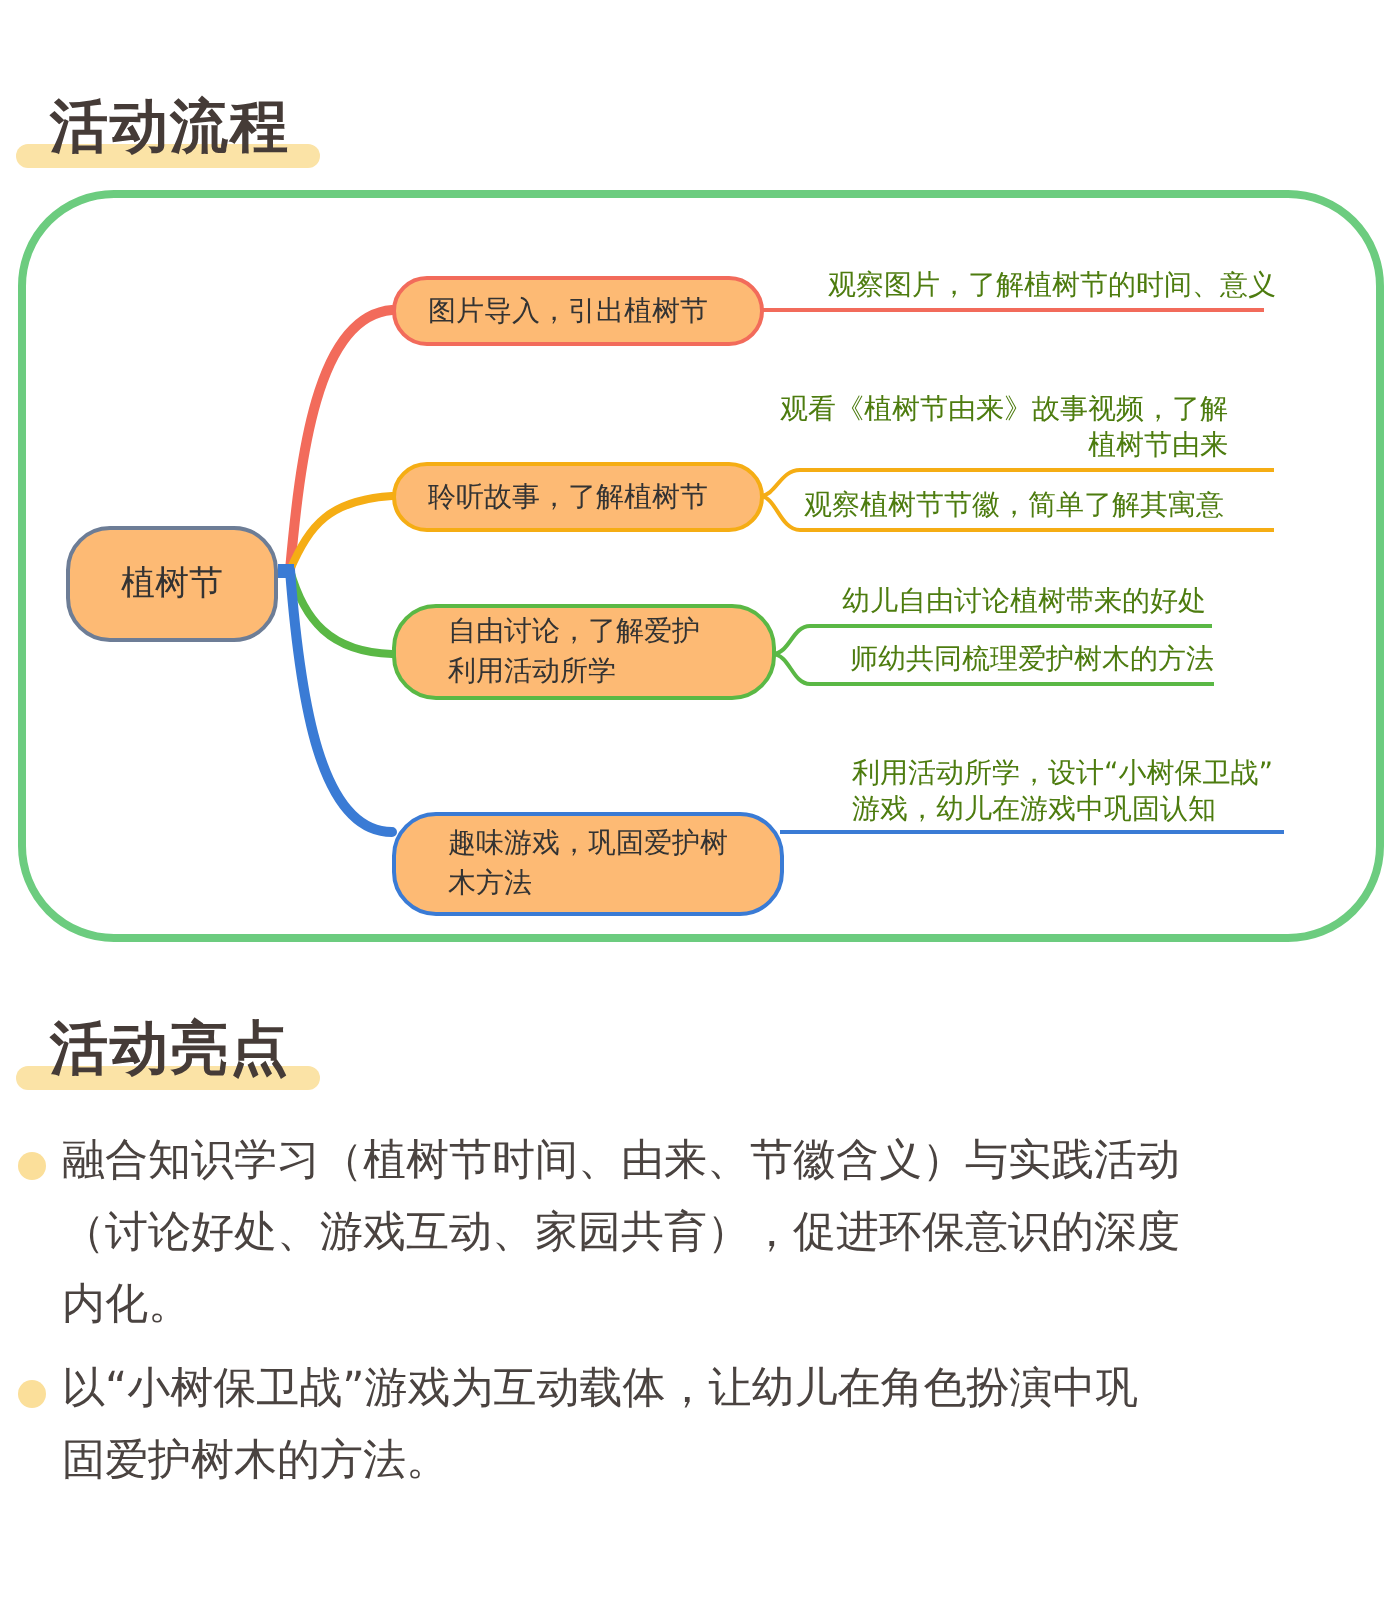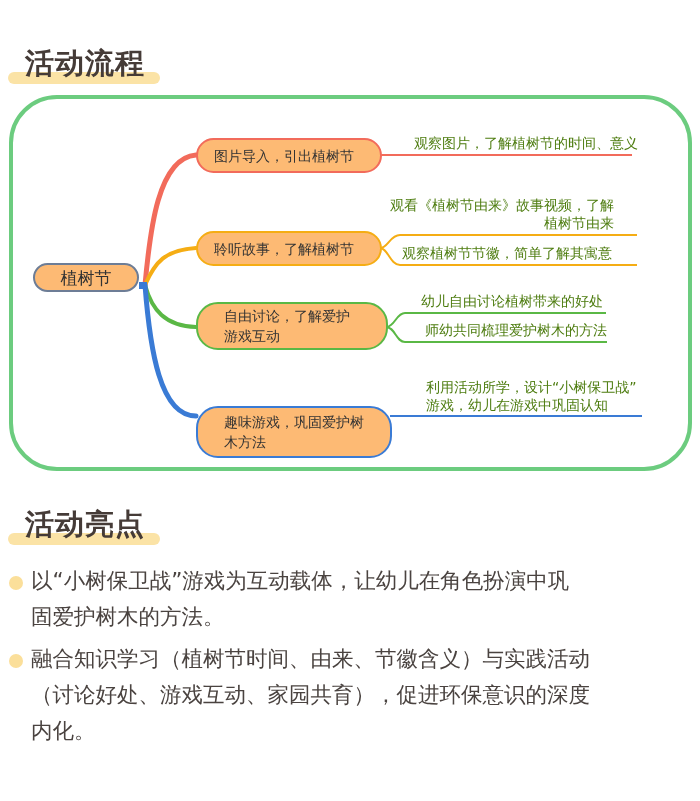--- a/index.html
+++ b/index.html
@@ -25,21 +25,21 @@
     border: 4px solid #6ccc7f; border-radius: 48px;
   }
   svg.connectors { position: absolute; left: 0; top: 0; }
 
   .node {
     position: absolute; background: #fdba74; border: 2px solid; border-radius: 22px;
     font-size: 14px; color: #333; display: flex; align-items: center; padding-left: 16px;
     line-height: 20px;
   }
   .central {
-    left: 33px; top: 263px; width: 106px; height: 29px; border-color: #6d7d96;
+    left: 33px; top: 263px; width: 106px; height: 58px; border-color: #6d7d96;
     font-size: 17px; justify-content: center; padding-left: 0;
   }
   .leaf {
     position: absolute; font-size: 14px; color: #4d7c0f; line-height: 18px;
   }
 
   .bullets { position: absolute; left: 8px; top: 563px; width: 690px; }
   .bullet { position: relative; padding-left: 23px; font-size: 21.5px; line-height: 36px; color: #4a4340; margin-bottom: 6px; }
   .bullet .dot {
     position: absolute; left: 1px; top: 13px; width: 14px; height: 14px; border-radius: 50%;
@@ -81,21 +81,21 @@
 
 <div class="node" style="left:196px; top:138px; width:186px; height:35px; border-color:#f26b5b;">
   <span>图片导入，引出植树节</span>
 </div>
 <div class="node" style="left:196px; top:231px; width:186px; height:35px; border-color:#f5ad14;">
   <span>聆听故事，了解植树节</span>
 </div>
 <div class="node" style="left:196px; top:302px; width:192px; height:48px; border-color:#5ab845; padding-left:26px;">
   <div>
     <div>自由讨论，了解爱护</div>
-    <div>游戏互动</div>
+    <div>利用活动所学</div>
   </div>
 </div>
 <div class="node" style="left:196px; top:406px; width:196px; height:52px; border-color:#3a7bd5; padding-left:26px;">
   <div>
     <div>趣味游戏，巩固爱护树</div>
     <div>木方法</div>
   </div>
 </div>
 
 <div class="leaf" style="left:414px; top:134px;">观察图片，了解植树节的时间、意义</div>
@@ -115,22 +115,22 @@
 </div>
 
 <div class="section-heading" id="h2">
   <div class="hl"></div>
   <div class="txt">活动亮点</div>
 </div>
 
 <div class="bullets">
   <div class="bullet">
     <span class="dot"></span>
-    <div>以“小树保卫战”游戏为互动载体，让幼儿在角色扮演中巩</div>
-    <div>固爱护树木的方法。</div>
-  </div>
-  <div class="bullet">
-    <span class="dot"></span>
     <div>融合知识学习（植树节时间、由来、节徽含义）与实践活动</div>
     <div>（讨论好处、游戏互动、家园共育），促进环保意识的深度</div>
     <div>内化。</div>
   </div>
+  <div class="bullet">
+    <span class="dot"></span>
+    <div>以“小树保卫战”游戏为互动载体，让幼儿在角色扮演中巩</div>
+    <div>固爱护树木的方法。</div>
+  </div>
 </div>
 
 </body></html>

